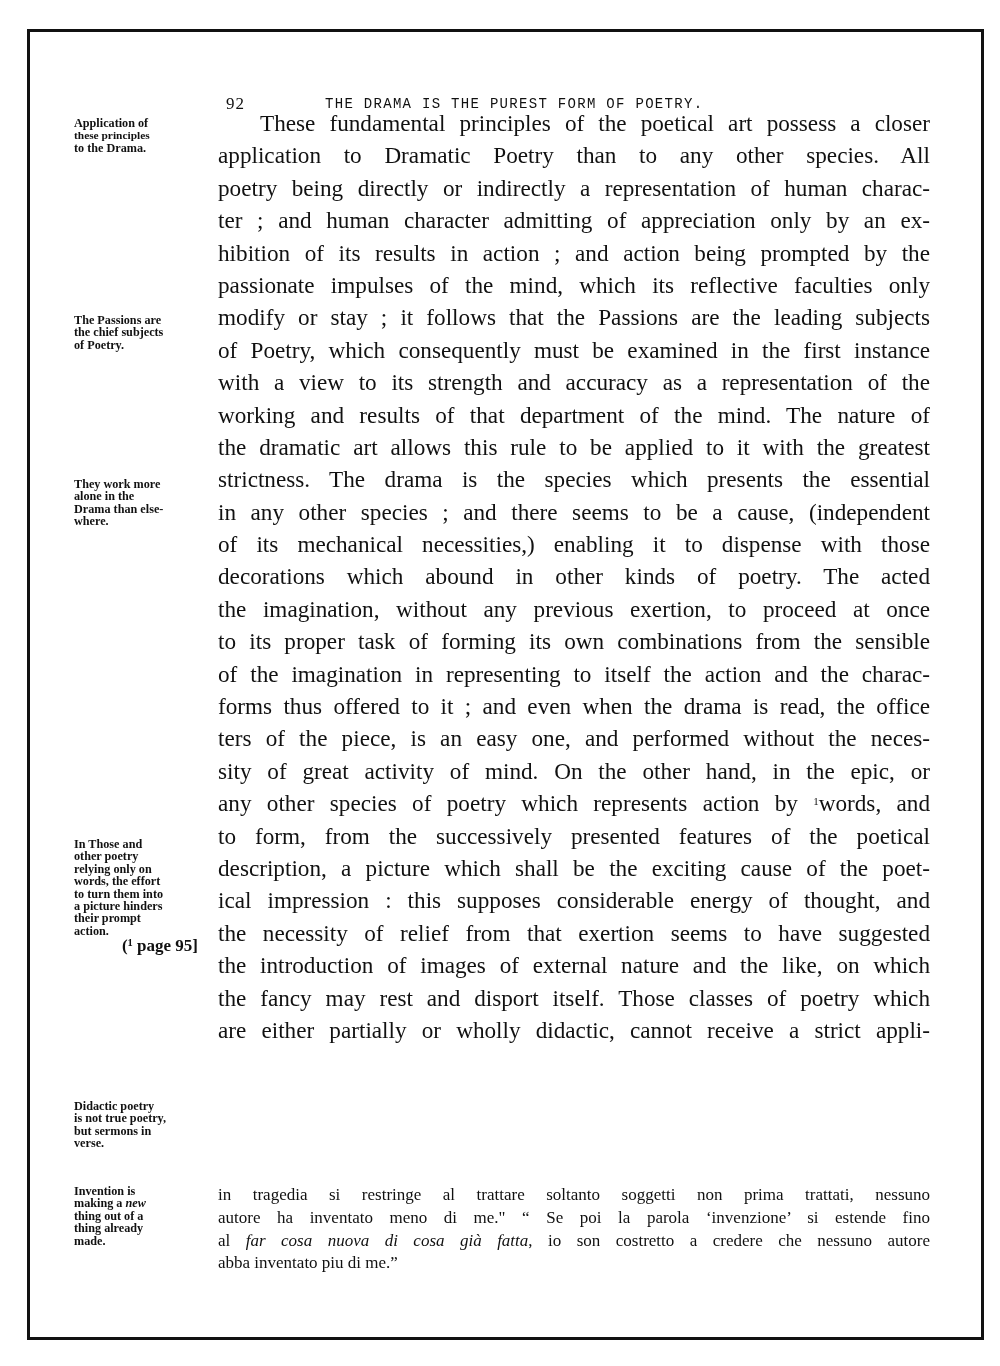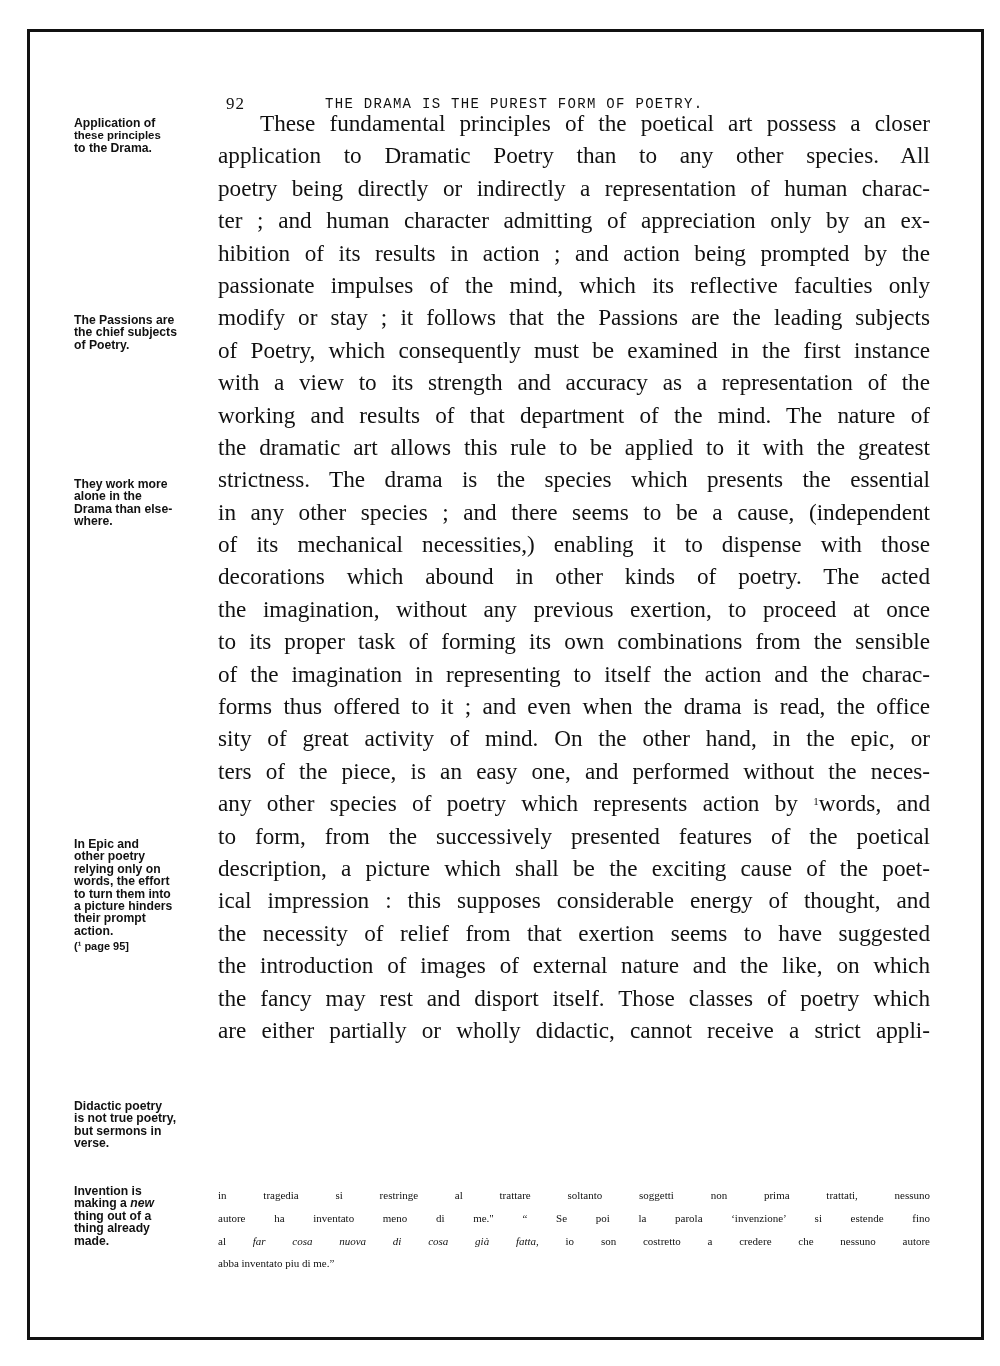--- a/index.html
+++ b/index.html
@@ -67,40 +67,41 @@
     text-align-last: justify;
     height: 32.4px;
   }
   .body-line.indent {
     padding-left: 42px;
   }
   .sidenote {
     position: absolute;
     left: 74px;
     width: 140px;
-    font-family: Liberation Sans, sans-serif;
+    font-family: Liberation Serif, serif;
     font-size: 12.2px;
     line-height: 12.4px;
     font-weight: bold;
   }
   .sidenote .ref {
     display: block;
     margin-top: 3px;
-    font-size: 11px;
+    font-size: 17px;
+    margin-left: 48px;
   }
   .sidenote i {
     font-style: italic;
   }
   .footnote {
     position: absolute;
     left: 218px;
     top: 1184px;
     width: 712px;
     font-family: "Liberation Serif", "DejaVu Serif", serif;
-    font-size: 11px;
+    font-size: 17px;
     line-height: 22.8px;
   }
   .fn-line {
     display: block;
     white-space: nowrap;
     text-align: justify;
     text-align-last: justify;
   }
   .fn-line.last {
     text-align-last: left;
@@ -136,21 +137,21 @@
 </div>
 
 <div class="sidenote" style="top:478px;">
   <div>They work more</div>
   <div>alone in the</div>
   <div>Drama than else-</div>
   <div>where.</div>
 </div>
 
 <div class="sidenote" style="top:838px;">
-  <div>In Epic and</div>
+  <div>In Those and</div>
   <div>other poetry</div>
   <div>relying only on</div>
   <div>words, the effort</div>
   <div>to turn them into</div>
   <div>a picture hinders</div>
   <div>their prompt</div>
   <div>action.</div>
   <span class="ref">(¹ page 95]</span>
 </div>
 
@@ -182,22 +183,22 @@
   <span class="body-line">working and results of that department of the mind.  The nature of</span>
   <span class="body-line">the dramatic art allows this rule to be applied to it with the greatest</span>
   <span class="body-line">strictness.  The drama is the species which presents the essential</span>
   <span class="body-line">in any other species ; and there seems to be a cause, (independent</span>
   <span class="body-line">of its mechanical necessities,) enabling it to dispense with those</span>
   <span class="body-line">decorations which abound in other kinds of poetry.  The acted</span>
   <span class="body-line">the imagination, without any previous exertion, to proceed at once</span>
   <span class="body-line">to its proper task of forming its own combinations from the sensible</span>
   <span class="body-line">of the imagination in representing to itself the action and the charac-</span>
   <span class="body-line">forms thus offered to it ; and even when the drama is read, the office</span>
+  <span class="body-line">ters of the piece, is an easy one, and performed without the neces-</span>
   <span class="body-line">sity of great activity of mind.  On the other hand, in the epic, or</span>
-  <span class="body-line">ters of the piece, is an easy one, and performed without the neces-</span>
   <span class="body-line"><span>any other species of poetry which represents action by </span><sup class="fnmark">1</sup><span>words, and</span></span>
   <span class="body-line">to form, from the successively presented features of the poetical</span>
   <span class="body-line">description, a picture which shall be the exciting cause of the poet-</span>
   <span class="body-line">ical impression :  this supposes considerable energy of thought, and</span>
   <span class="body-line">the necessity of relief from that exertion seems to have suggested</span>
   <span class="body-line">the introduction of images of external nature and the like, on which</span>
   <span class="body-line">the fancy may rest and disport itself.  Those classes of poetry which</span>
   <span class="body-line">are either partially or wholly didactic, cannot receive a strict appli-</span>
 </div>
 

